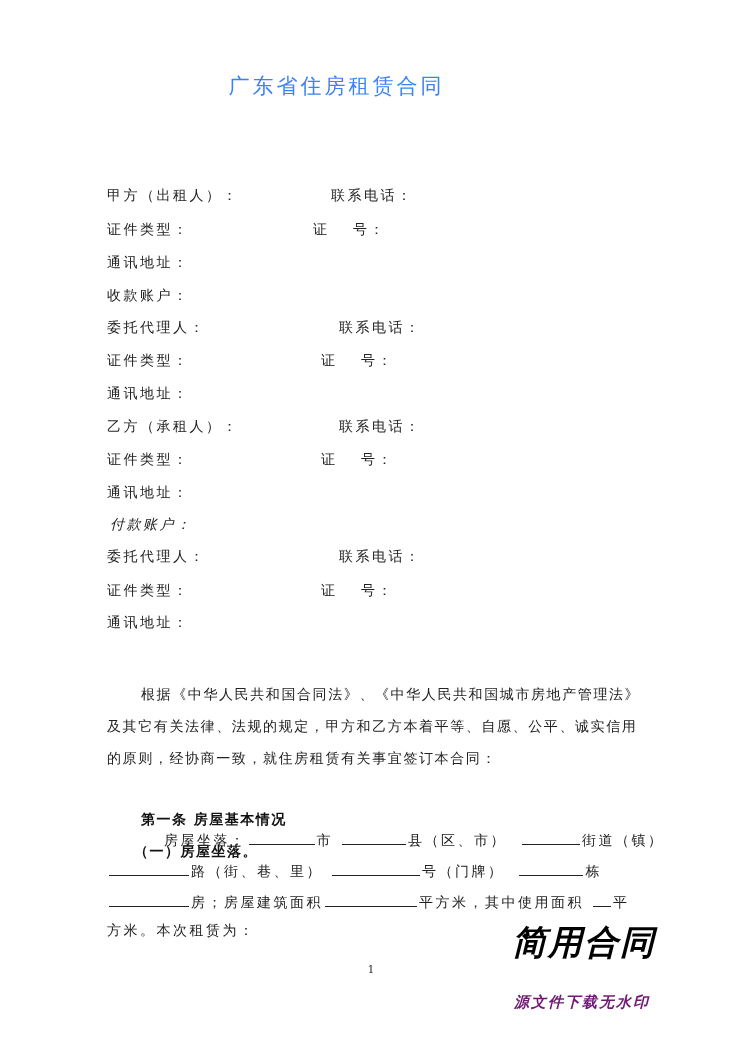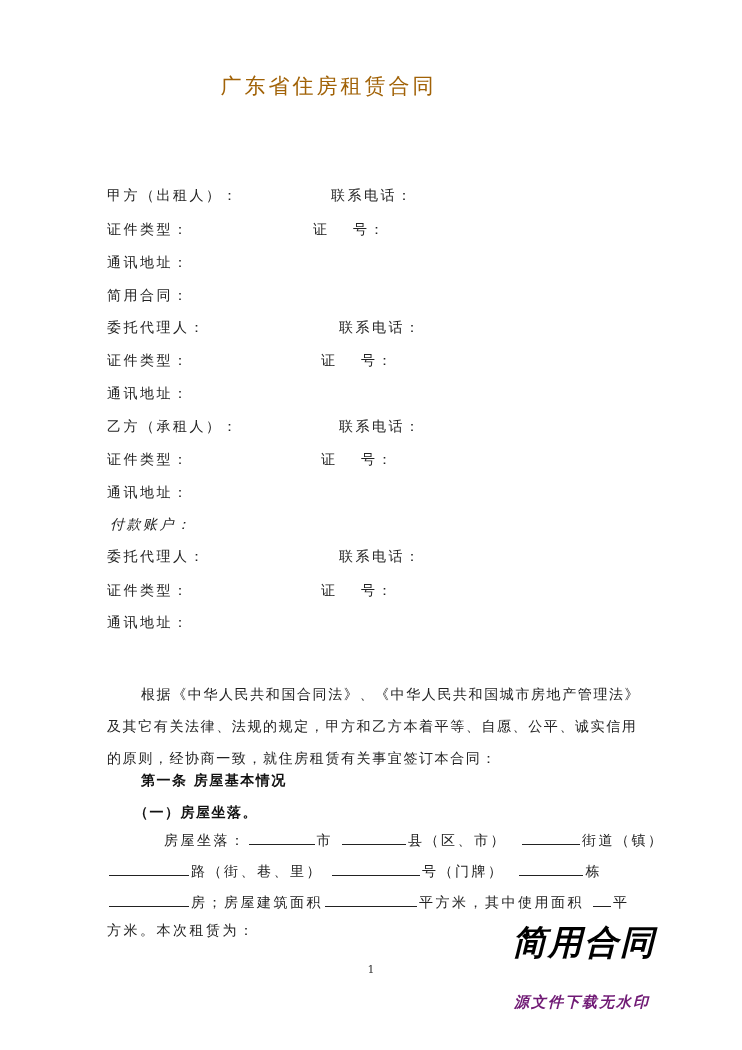--- a/index.html
+++ b/index.html
@@ -1,40 +1,40 @@
 <!DOCTYPE html>
 <html><head>
   <meta charset="utf-8">
   <style>
     html, body { margin: 0; padding: 0; background: #ffffff; }
     body { width: 742px; height: 1050px; position: relative; overflow: hidden;
       font-family: "DejaVu Serif", "Liberation Serif", serif; color: #1a1a1a; }
-    .title { position: absolute; top: 72px; left: 0; width: 657px; text-align: center;
-      font-family: "DejaVu Sans", "Liberation Sans", sans-serif; font-size: 21px; letter-spacing: 3px; color: #a16207; }
+    .title { position: absolute; top: 72px; left: 8px; width: 657px; text-align: center;
+      font-family: "DejaVu Sans", "Liberation Sans", sans-serif; font-size: 21px; letter-spacing: 3px; color: #3b82f6; }
     .line { position: absolute; font-size: 14px; letter-spacing: 2.5px; white-space: nowrap; color: #222; }
     .para { position: absolute; left: 107px; width: 540px; font-size: 14px; letter-spacing: 1.6px; line-height: 32px; color: #222; }
-    .bold { font-weight: bold; font-family: "DejaVu Sans", "Liberation Sans", sans-serif; letter-spacing: 1.5px; color: #111; }
+    .bold { font-weight: bold; font-family: "DejaVu Sans", "Liberation Sans", sans-serif; letter-spacing: 1.5px; color: #111; margin-top: 39px; }
     .u { display: inline-block; border-bottom: 1px solid #222; height: 14px; vertical-align: baseline; margin: 0 2px; }
     .pagenum { position: absolute; top: 963px; left: 0; width: 742px; text-align: center; font-size: 11px; color: #333; }
     .wm1 { position: absolute; left: 512px; top: 920px; font-family: "DejaVu Sans", sans-serif; font-weight: bold; font-style: italic;
       font-size: 34px; color: #000000; letter-spacing: 2px; }
     .wm2 { position: absolute; left: 514px; top: 993px; font-family: "DejaVu Sans", sans-serif; font-weight: bold; font-style: italic;
       font-size: 15px; color: #701a75; letter-spacing: 2px; }
   </style>
 </head>
 <body>
 
 <div class="title">广东省住房租赁合同</div>
 
 <div class="line" style="left:107px;top:187px;">甲方（出租人）：</div>
 <div class="line" style="left:331px;top:187px;">联系电话：</div>
 <div class="line" style="left:107px;top:221px;">证件类型：</div>
 <div class="line" style="left:313px;top:221px;">证　 号：</div>
 <div class="line" style="left:107px;top:254px;">通讯地址：</div>
-<div class="line" style="left:107px;top:287px;">简用合同：</div>
+<div class="line" style="left:107px;top:287px;">收款账户：</div>
 
 <div class="line" style="left:107px;top:319px;">委托代理人：</div>
 <div class="line" style="left:339px;top:319px;">联系电话：</div>
 <div class="line" style="left:107px;top:352px;">证件类型：</div>
 <div class="line" style="left:321px;top:352px;">证　 号：</div>
 <div class="line" style="left:107px;top:385px;">通讯地址：</div>
 
 <div class="line" style="left:107px;top:418px;">乙方（承租人）：</div>
 <div class="line" style="left:339px;top:418px;">联系电话：</div>
 <div class="line" style="left:107px;top:451px;">证件类型：</div>

